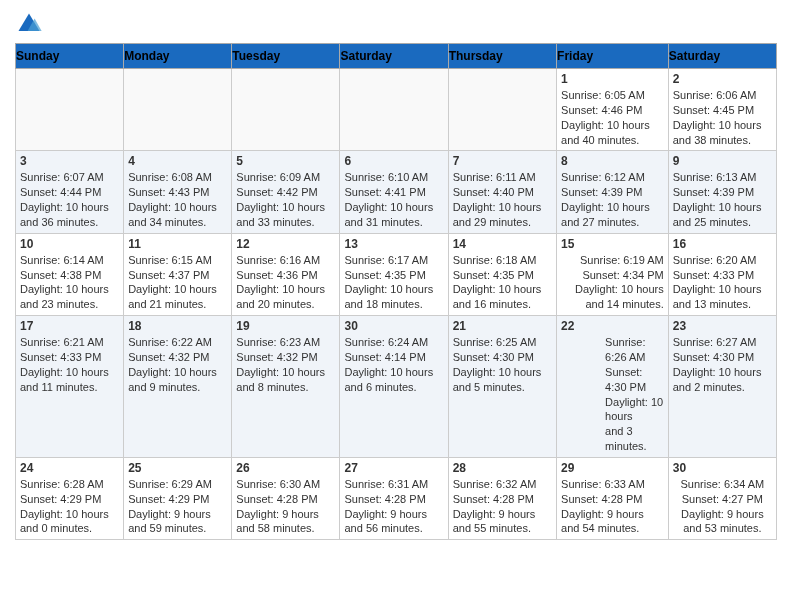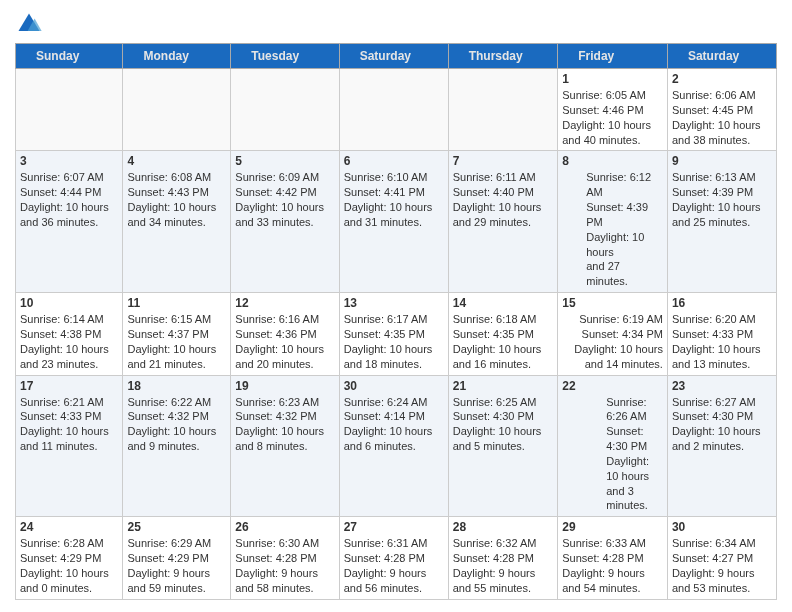--- a/index.html
+++ b/index.html
@@ -55,23 +55,23 @@
     .location {
       font-size: 15px;
       color: #555;
     }
     .calendar {
       width: 100%;
       border-collapse: collapse;
     }
     .calendar th {
       background-color: #1a6abf;
-      color: #e5e5e5;
+      color: #000000;
       font-size: 12px;
-      padding: 5px 20px;
+      padding: 5px 0;
       text-align: left;
       border: 1px solid #aaa;
       font-weight: bold;
     }
     .calendar td {
       border: 1px solid #ccc;
       vertical-align: top;
       padding: 3px 4px;
       font-size: 9.5px;
       color: #333;
@@ -186,21 +186,21 @@
           </td>
           <td>
             <span class="day-num">7</span>
             <div class="day-info" style="white-space: pre-line;">Sunrise: 6:11 AM
 Sunset: 4:40 PM
 Daylight: 10 hours
 and 29 minutes.</div>
           </td>
           <td>
             <span class="day-num">8</span>
-            <div class="day-info" style="white-space: pre-line; margin-left: 24px;">Sunrise: 6:12 AM
+            <div class="day-info" style="white-space: pre-line;">Sunrise: 6:12 AM
 Sunset: 4:39 PM
 Daylight: 10 hours
 and 27 minutes.</div>
           </td>
           <td>
             <span class="day-num">9</span>
             <div class="day-info" style="white-space: pre-line;">Sunrise: 6:13 AM
 Sunset: 4:39 PM
 Daylight: 10 hours
 and 25 minutes.</div>
@@ -346,21 +346,21 @@
           </td>
           <td>
             <span class="day-num">29</span>
             <div class="day-info" style="white-space: pre-line;">Sunrise: 6:33 AM
 Sunset: 4:28 PM
 Daylight: 9 hours
 and 54 minutes.</div>
           </td>
           <td>
             <span class="day-num">30</span>
-            <div class="day-info" style="white-space: pre-line;">Sunrise: 6:34 AM
+            <div class="day-info" style="white-space: pre-line; text-align: center;">Sunrise: 6:34 AM
 Sunset: 4:27 PM
 Daylight: 9 hours
 and 53 minutes.</div>
           </td>
         </tr>
       </tbody>
   </table>
 </div>
 
 </body></html>

